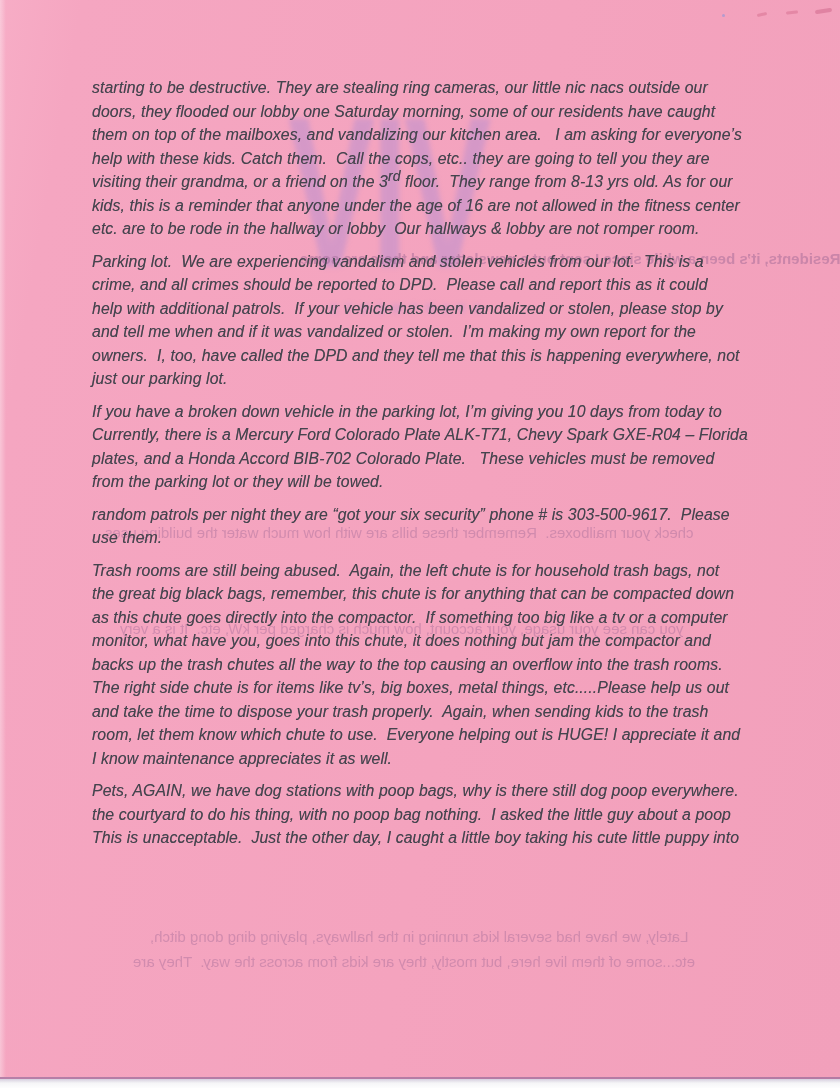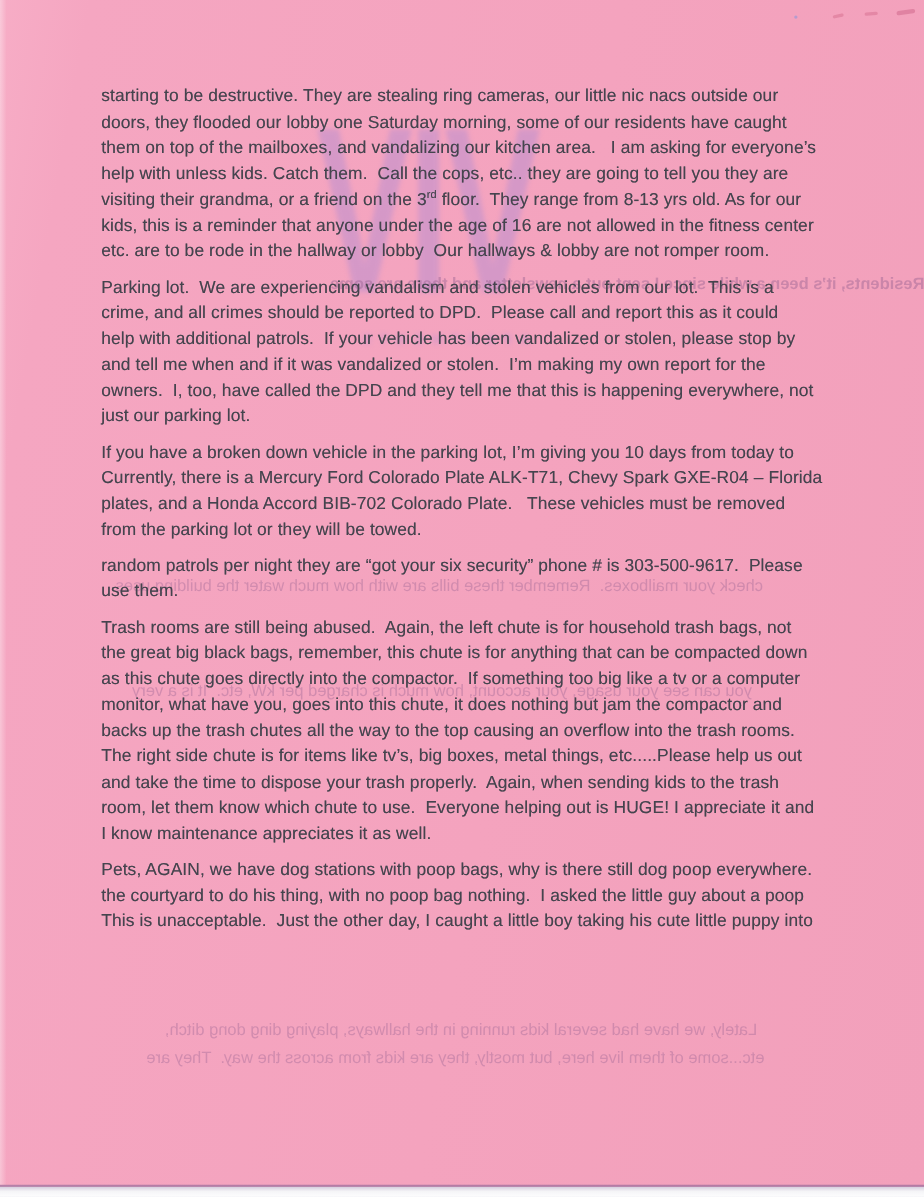--- a/index.html
+++ b/index.html
@@ -20,24 +20,25 @@
   .scanner-strip {
     position:absolute; left:0; right:0; bottom:0; height:9px;
     background:linear-gradient(#d6cede, #f5f5f7 45%, #fdfdfe);
   }
 
   
   .body-text {
     position:absolute; left:92px; top:76px; width:680px;
     font-size:15.8px; line-height:23.5px; letter-spacing:0.1px;
     color:#45444e;
+    font-style:italic;
   }
   .paragraph { margin:0 0 9px 0; }
   .line { white-space:pre; text-shadow:0 0 0.5px rgba(69,68,78,0.55); }
-  .line sup { font-size:10px; vertical-align:6px; line-height:0; }
+  .line sup { font-size:14px; vertical-align:6px; line-height:0; }
 
   
   .watermark-wrap {
     position:absolute; left:262px; top:84px; width:280px;
     text-align:center; color:#b78ed0; opacity:0.5; filter:blur(2.5px);
     transform:scaleX(-1); pointer-events:none;
   }
   .wm-big {
     font-weight:bold; font-size:205px; line-height:1.0; letter-spacing:-6px;
     transform:scale(0.64, 1.05); transform-origin:center top;
@@ -77,21 +78,21 @@
         <div class="bleed-line" style="left: 120px; top: 620px;">you can see your usage, your account, how much is charged per kW, etc.  It is a very</div>
         <div class="bleed-line" style="left: 150px; top: 928px;">Lately, we have had several kids running in the hallways, playing ding dong ditch,</div>
         <div class="bleed-line" style="left: 133px; top: 953px;">etc...some of them live here, but mostly, they are kids from across the way.  They are</div>
       </div>
 
     <div class="body-text">
         <div class="paragraph">
           <div class="line">starting to be destructive. They are stealing ring cameras, our little nic nacs outside our</div>
           <div class="line">doors, they flooded our lobby one Saturday morning, some of our residents have caught</div>
           <div class="line">them on top of the mailboxes, and vandalizing our kitchen area.   I am asking for everyone’s</div>
-          <div class="line">help with unless kids. Catch them.  Call the cops, etc.. they are going to tell you they are</div>
+          <div class="line">help with these kids. Catch them.  Call the cops, etc.. they are going to tell you they are</div>
           <div class="line">visiting their grandma, or a friend on the 3<sup>rd</sup> floor.  They range from 8-13 yrs old. As for our</div>
           <div class="line">kids, this is a reminder that anyone under the age of 16 are not allowed in the fitness center</div>
           <div class="line">etc. are to be rode in the hallway or lobby  Our hallways &amp; lobby are not romper room.</div>
         </div>
         <div class="paragraph">
           <div class="line">Parking lot.  We are experiencing vandalism and stolen vehicles from our lot.  This is a</div>
           <div class="line">crime, and all crimes should be reported to DPD.  Please call and report this as it could</div>
           <div class="line">help with additional patrols.  If your vehicle has been vandalized or stolen, please stop by</div>
           <div class="line">and tell me when and if it was vandalized or stolen.  I’m making my own report for the</div>
           <div class="line">owners.  I, too, have called the DPD and they tell me that this is happening everywhere, not</div>

